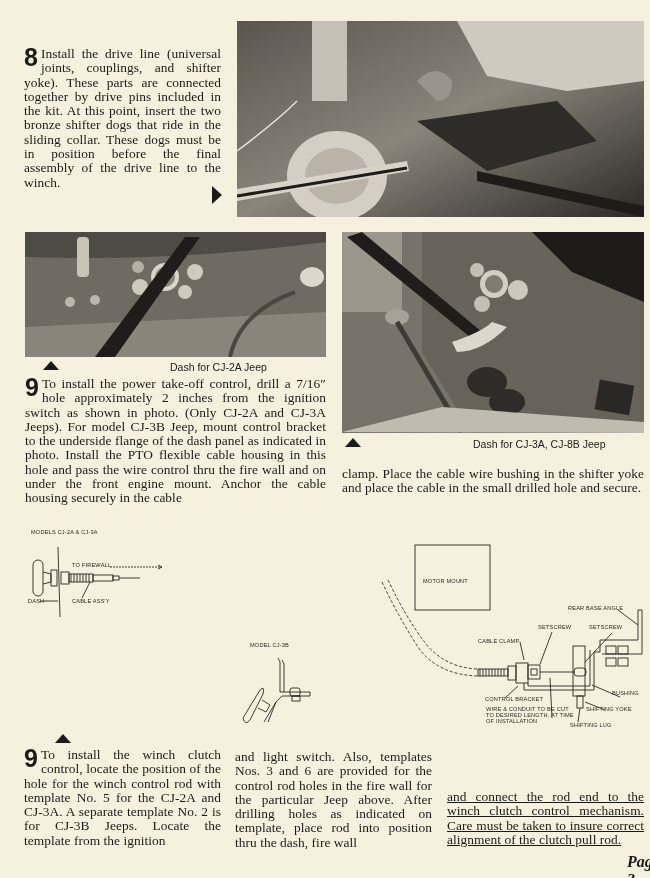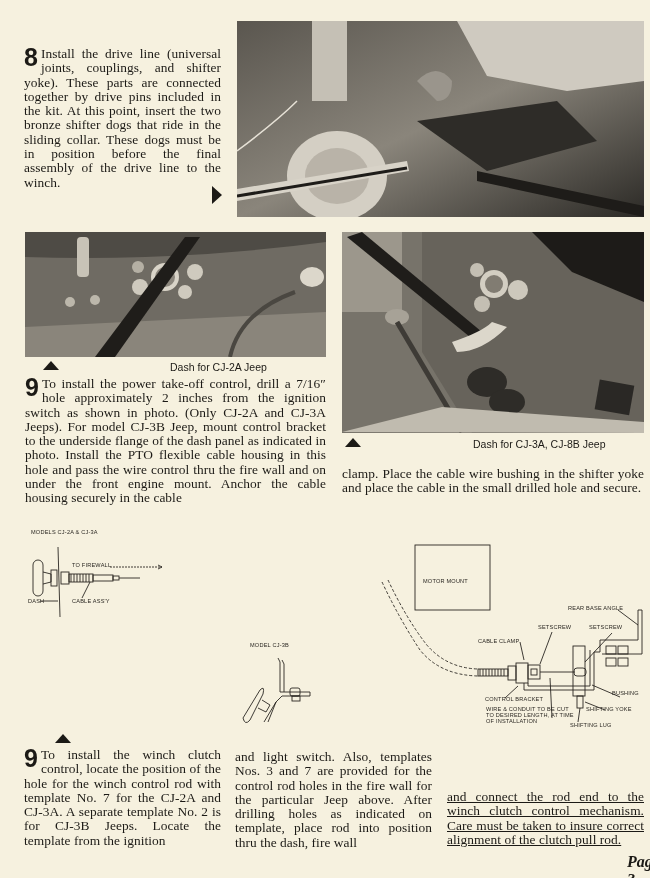--- a/index.html
+++ b/index.html
@@ -218,22 +218,22 @@
   <div class="dlabel" style="left:206px; top:166px;">SHIFTING YOKE</div>
   <div class="dlabel" style="left:106px; top:166px;">WIRE &amp; CONDUIT TO BE CUT</div>
   <div class="dlabel" style="left:106px; top:172px;">TO DESIRED LENGTH, AT TIME</div>
   <div class="dlabel" style="left:106px; top:178px;">OF INSTALLATION</div>
   <div class="dlabel" style="left:190px; top:182px;">SHIFTING LUG</div>
 </div>
 
 <div class="tri-up" style="left:55px; top:734px;"></div>
 <div class="abs para" style="left:24px; top:748px; width:197px;">
   <span class="stepnum">9</span>
-  <span>To install the winch clutch control, locate the position of the hole for the winch control rod with template No. 7 for the CJ-2A and CJ-3A. A separate template No. 2 is for CJ-3B Jeeps. Locate the template from the ignition</span>
+  <span>To install the winch clutch control, locate the position of the hole for the winch control rod with template No. 5 for the CJ-2A and CJ-3A. A separate template No. 2 is for CJ-3B Jeeps. Locate the template from the ignition</span>
 </div>
 <div class="abs para" style="left:235px; top:750px; width:197px;">
-  <span>and light switch. Also, templates Nos. 3 and 7 are provided for the control rod holes in the fire wall for the particular Jeep above. After drilling holes as indicated on template, place rod into position thru the dash, fire wall</span>
+  <span>and light switch. Also, templates Nos. 3 and 6 are provided for the control rod holes in the fire wall for the particular Jeep above. After drilling holes as indicated on template, place rod into position thru the dash, fire wall</span>
 </div>
 <div class="abs para" style="left:447px; top:790px; width:197px;text-decoration:underline;">
   <span>and connect the rod end to the winch clutch control mechanism. Care must be taken to insure correct alignment of the clutch pull rod.</span>
 </div>
 
 <div class="pagenum" style="left:614px; top:853px;">Page 3</div>
 
 </body></html>

